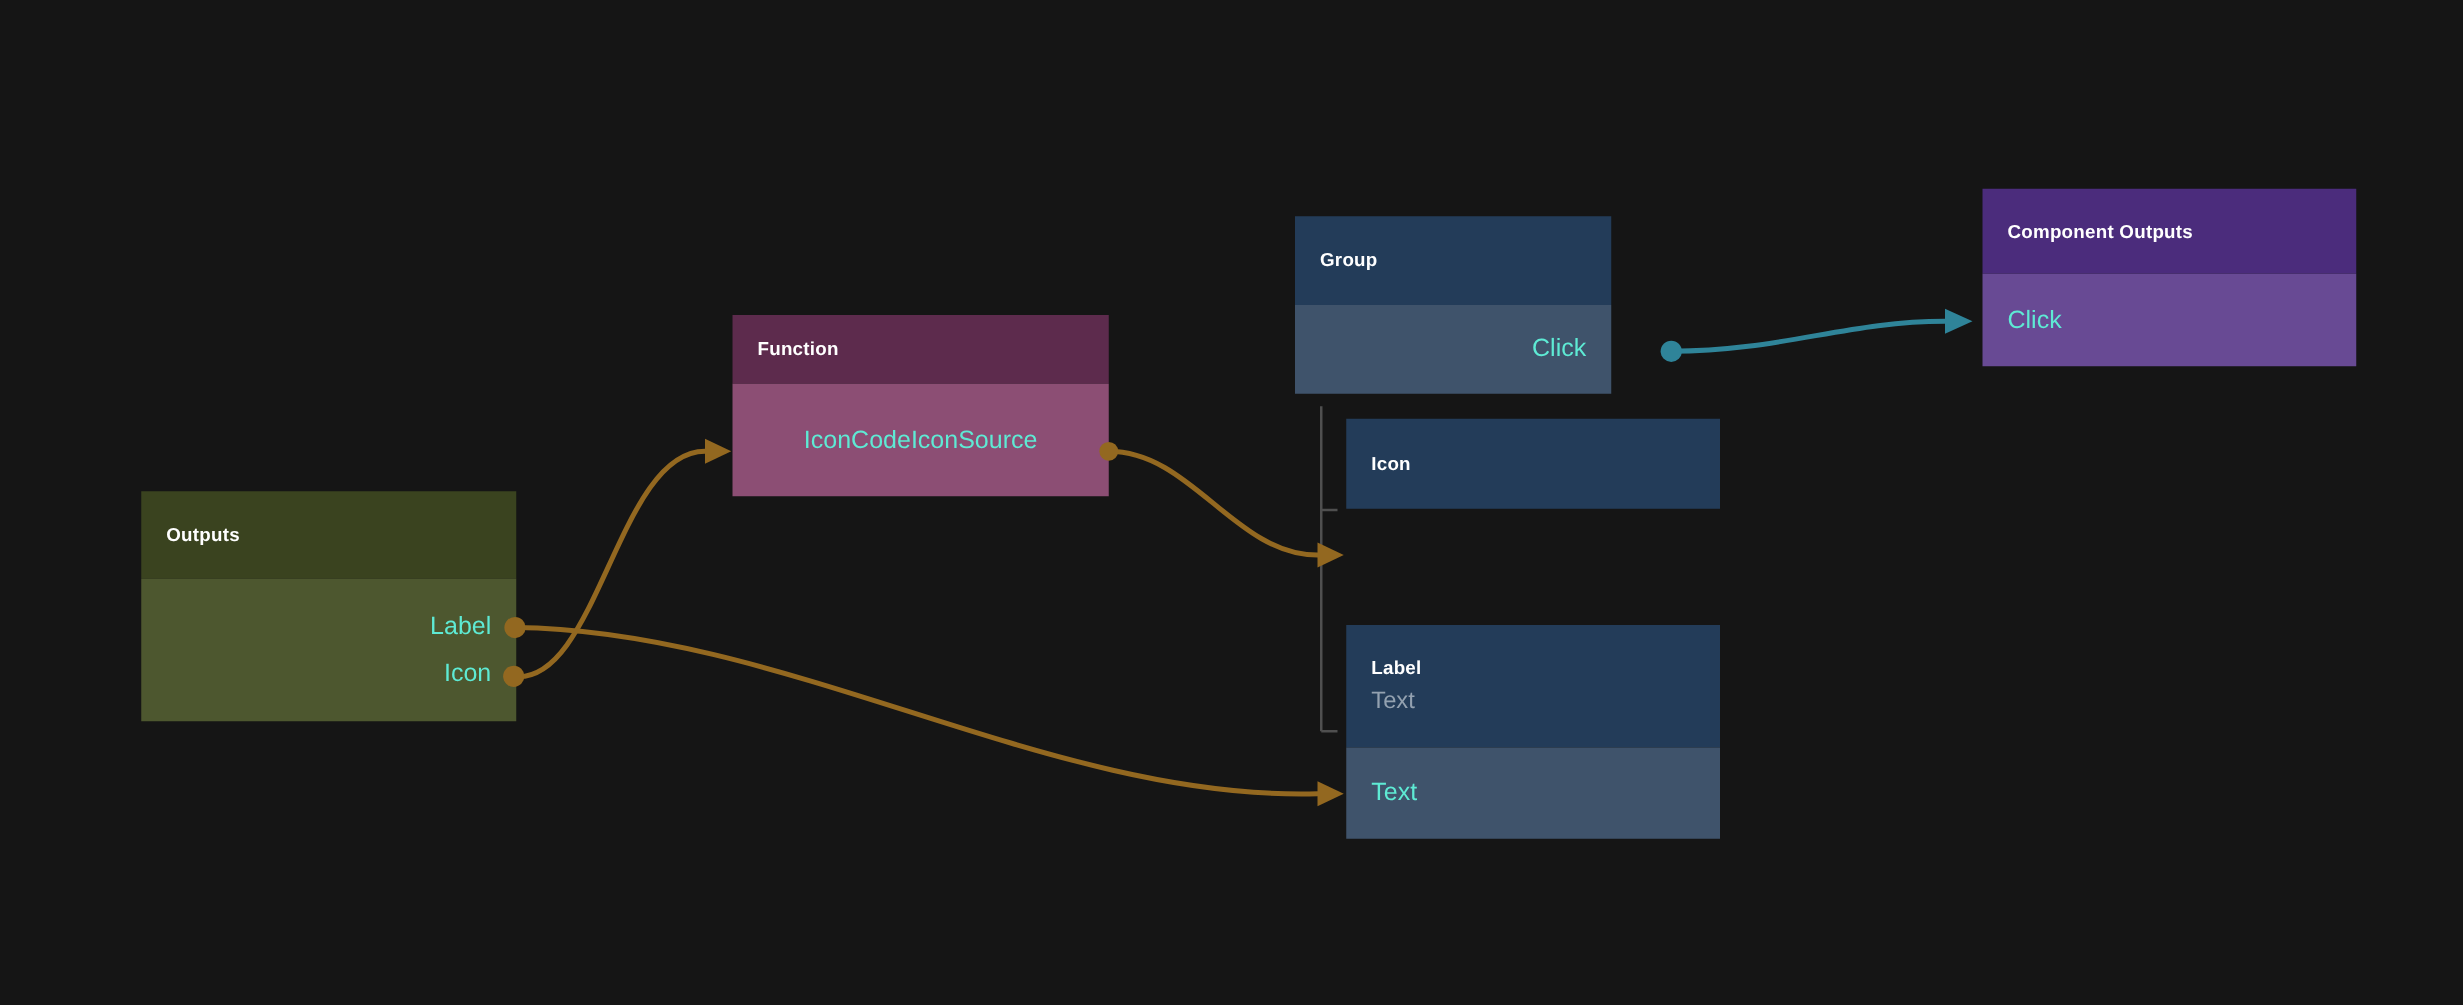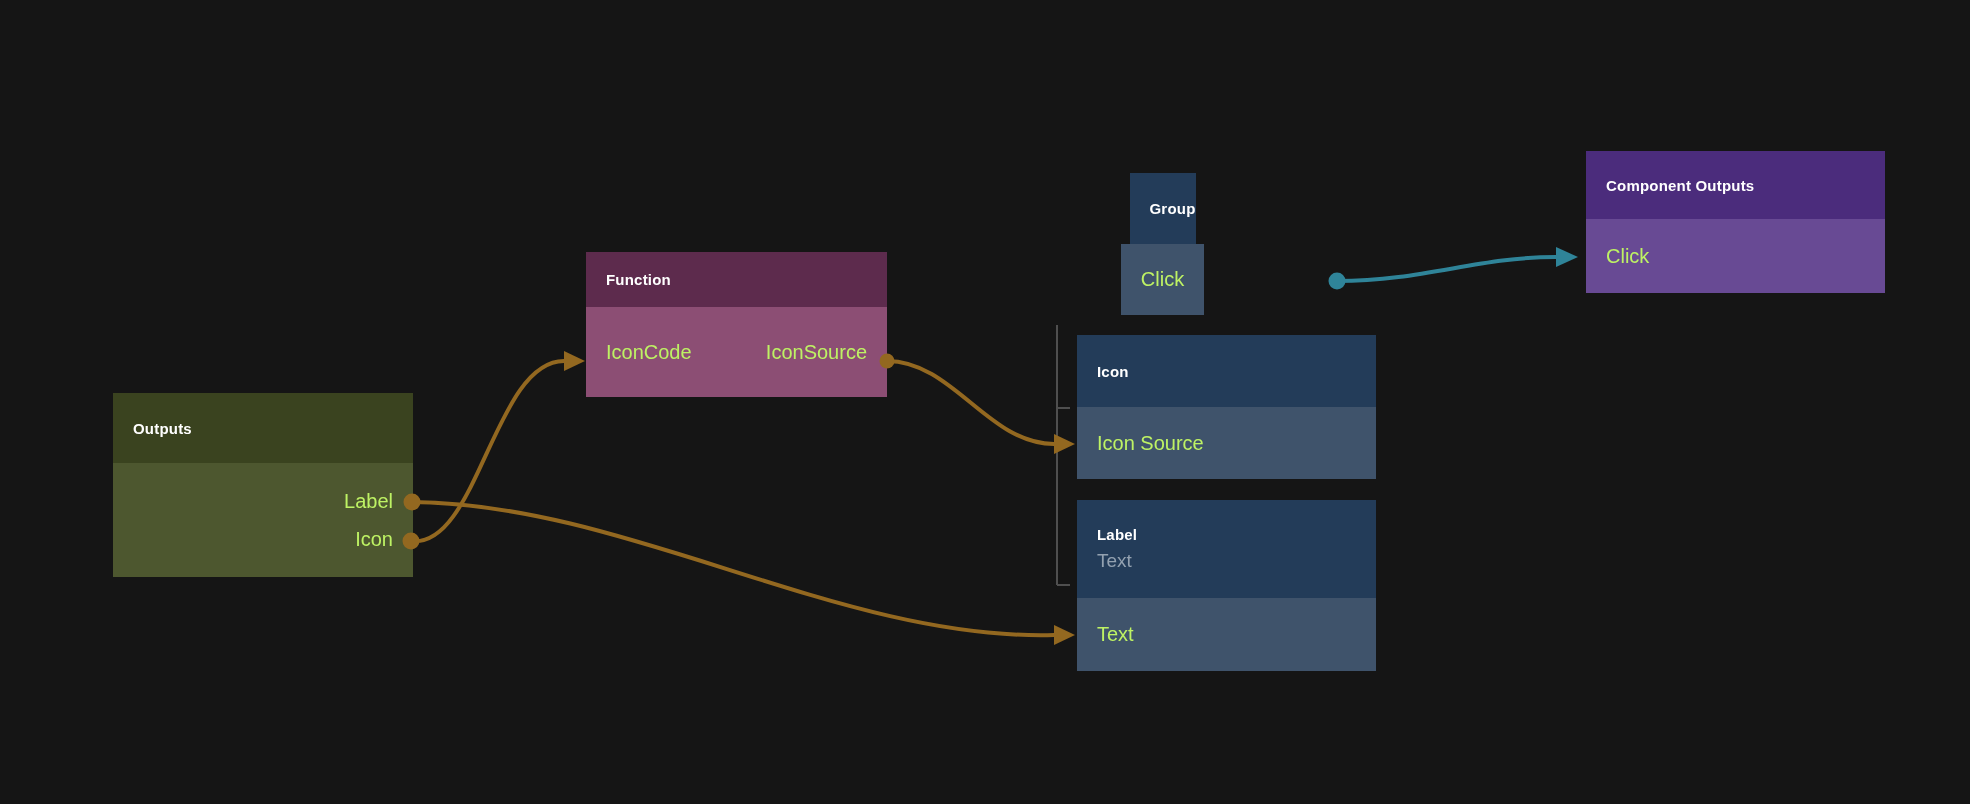--- a/index.html
+++ b/index.html
@@ -23,25 +23,25 @@
   }
   .node .subtitle{
     font-size:19px;color:#93A1B0;margin-top:7px;font-weight:normal;
   }
   .node .body{
     flex:1;display:flex;flex-direction:column;justify-content:center;
     box-sizing:border-box;
   }
   .port-row{
     display:flex;align-items:center;height:38px;
-    padding:0 20px;font-size:20px;color:#bef264;box-sizing:border-box;
+    padding:0 20px;font-size:20px;color:#5eead4;box-sizing:border-box;
   }
   .port-row.full{height:100%;}
   .port-row.right{justify-content:flex-end;}
-  .port-row.between{justify-content:space-between;}
+  .port-row.between{justify-content:center;}
   
   .object  .header{background:#3A431F;}
   .object  .body  {background:#4D572F;}
   .function .header{background:#5D2B4D;}
   .function .body  {background:#8C4E74;}
   .navy .header{background:#233C59;}
   .navy .body  {background:#3F536B;}
   .outputs .header{background:#4B2C7C;}
   .outputs .body  {background:#684A94;}
 </style>
@@ -69,39 +69,34 @@
       <span class="title">Function</span>
     </div>
     <div class="body">
       <div class="port-row between full">
         <span>IconCode</span>
         <span>IconSource</span>
       </div>
     </div>
   </div>
 
-  <div class="node navy" style="left:1036px;top:173px;width:253px;height:142px;align-items:center;">
+  <div class="node navy" style="left:1036px;top:173px;width:253px;height:142px;">
     <div class="header" style="height:71px;">
       <span class="title">Group</span>
     </div>
     <div class="body">
       <div class="port-row right full">
         <span>Click</span>
       </div>
     </div>
   </div>
 
   <div class="node navy" style="left:1077px;top:335px;width:299px;height:144px;">
     <div class="header" style="height:72px;">
       <span class="title">Icon</span>
-    </div>
-    <div class="body">
-      <div class="port-row full">
-        <span>Icon Source</span>
-      </div>
     </div>
   </div>
 
   <div class="node navy" style="left:1077px;top:500px;width:299px;height:171px;">
     <div class="header" style="height:98px;">
       <span class="title">Label</span>
       <span class="subtitle">Text</span>
     </div>
     <div class="body">
       <div class="port-row full">

